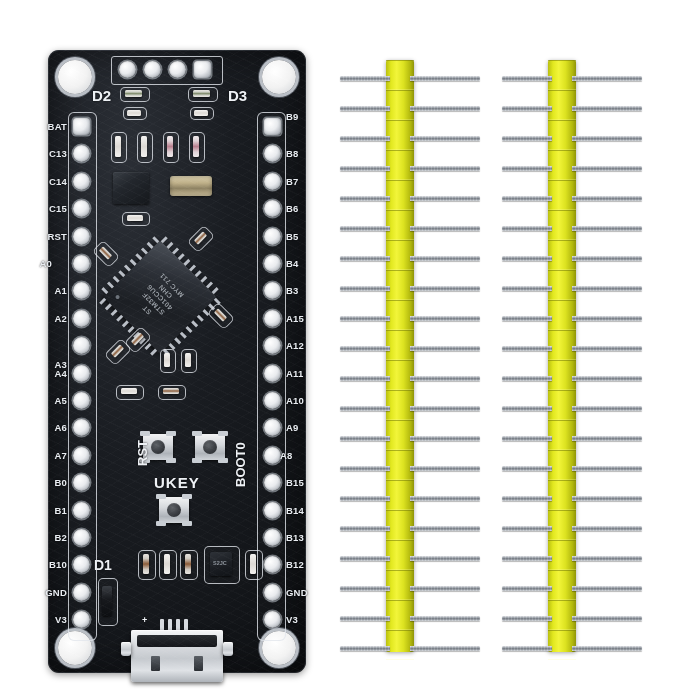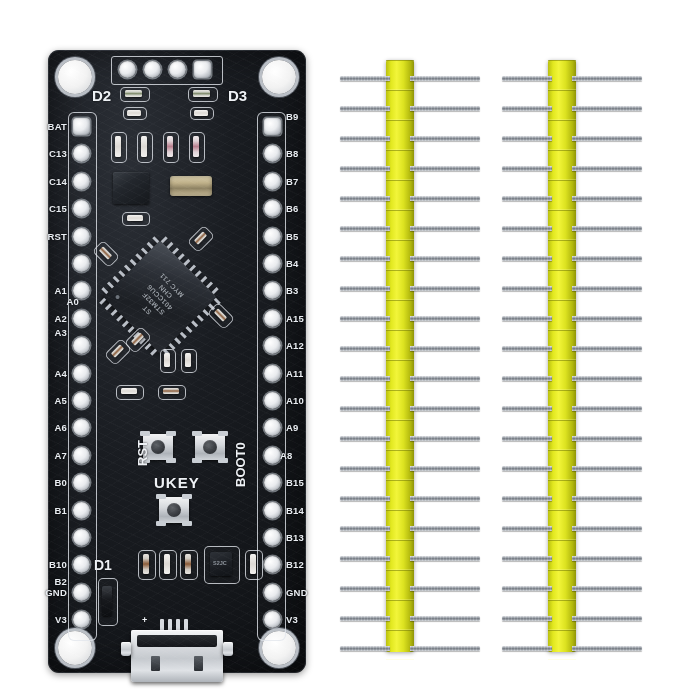--- a/index.html
+++ b/index.html
@@ -399,31 +399,31 @@
       <div class="hole" style="left:216px;top:533.8px;"></div>
       <div class="hole" style="left:216px;top:561.2px;"></div>
     </div>
 
   <div id="pin-layer">
       <div class="pinlbl l" style="left:35px;top:122px;width:32px;">BAT</div>
       <div class="pinlbl l" style="left:35px;top:149.4px;width:32px;">C13</div>
       <div class="pinlbl l" style="left:35px;top:176.8px;width:32px;">C14</div>
       <div class="pinlbl l" style="left:35px;top:204.2px;width:32px;">C15</div>
       <div class="pinlbl l" style="left:35px;top:231.6px;width:32px;">RST</div>
-      <div class="pinlbl l" style="left:47px;top:259px;width:32px;margin-top:38px;">A0</div>
+      <div class="pinlbl l" style="left:20px;top:259px;width:32px;">A0</div>
       <div class="pinlbl l" style="left:35px;top:286.4px;width:32px;">A1</div>
       <div class="pinlbl l" style="left:35px;top:313.79999999999995px;width:32px;">A2</div>
-      <div class="pinlbl l" style="left:35px;top:328px;width:32px;">A3</div>
+      <div class="pinlbl l" style="left:35px;top:360px;width:32px;">A3</div>
       <div class="pinlbl l" style="left:35px;top:368.6px;width:32px;">A4</div>
       <div class="pinlbl l" style="left:35px;top:396px;width:32px;">A5</div>
       <div class="pinlbl l" style="left:35px;top:423.4px;width:32px;">A6</div>
       <div class="pinlbl l" style="left:35px;top:450.79999999999995px;width:32px;">A7</div>
       <div class="pinlbl l" style="left:35px;top:478.2px;width:32px;">B0</div>
       <div class="pinlbl l" style="left:35px;top:505.59999999999997px;width:32px;">B1</div>
-      <div class="pinlbl l" style="left:35px;top:533px;width:32px;margin-top:44px;">B2</div>
+      <div class="pinlbl l" style="left:35px;top:533px;width:32px;">B2</div>
       <div class="pinlbl l" style="left:35px;top:560.4px;width:32px;">B10</div>
       <div class="pinlbl l" style="left:35px;top:587.8px;width:32px;">GND</div>
       <div class="pinlbl l" style="left:35px;top:615.2px;width:32px;">V3</div>
       <div class="pinlbl r" style="left:286px;top:112px;width:34px;">B9</div>
       <div class="pinlbl r" style="left:286px;top:149.4px;width:34px;">B8</div>
       <div class="pinlbl r" style="left:286px;top:176.8px;width:34px;">B7</div>
       <div class="pinlbl r" style="left:286px;top:204.2px;width:34px;">B6</div>
       <div class="pinlbl r" style="left:286px;top:231.6px;width:34px;">B5</div>
       <div class="pinlbl r" style="left:286px;top:259px;width:34px;">B4</div>
       <div class="pinlbl r" style="left:286px;top:286.4px;width:34px;">B3</div>

